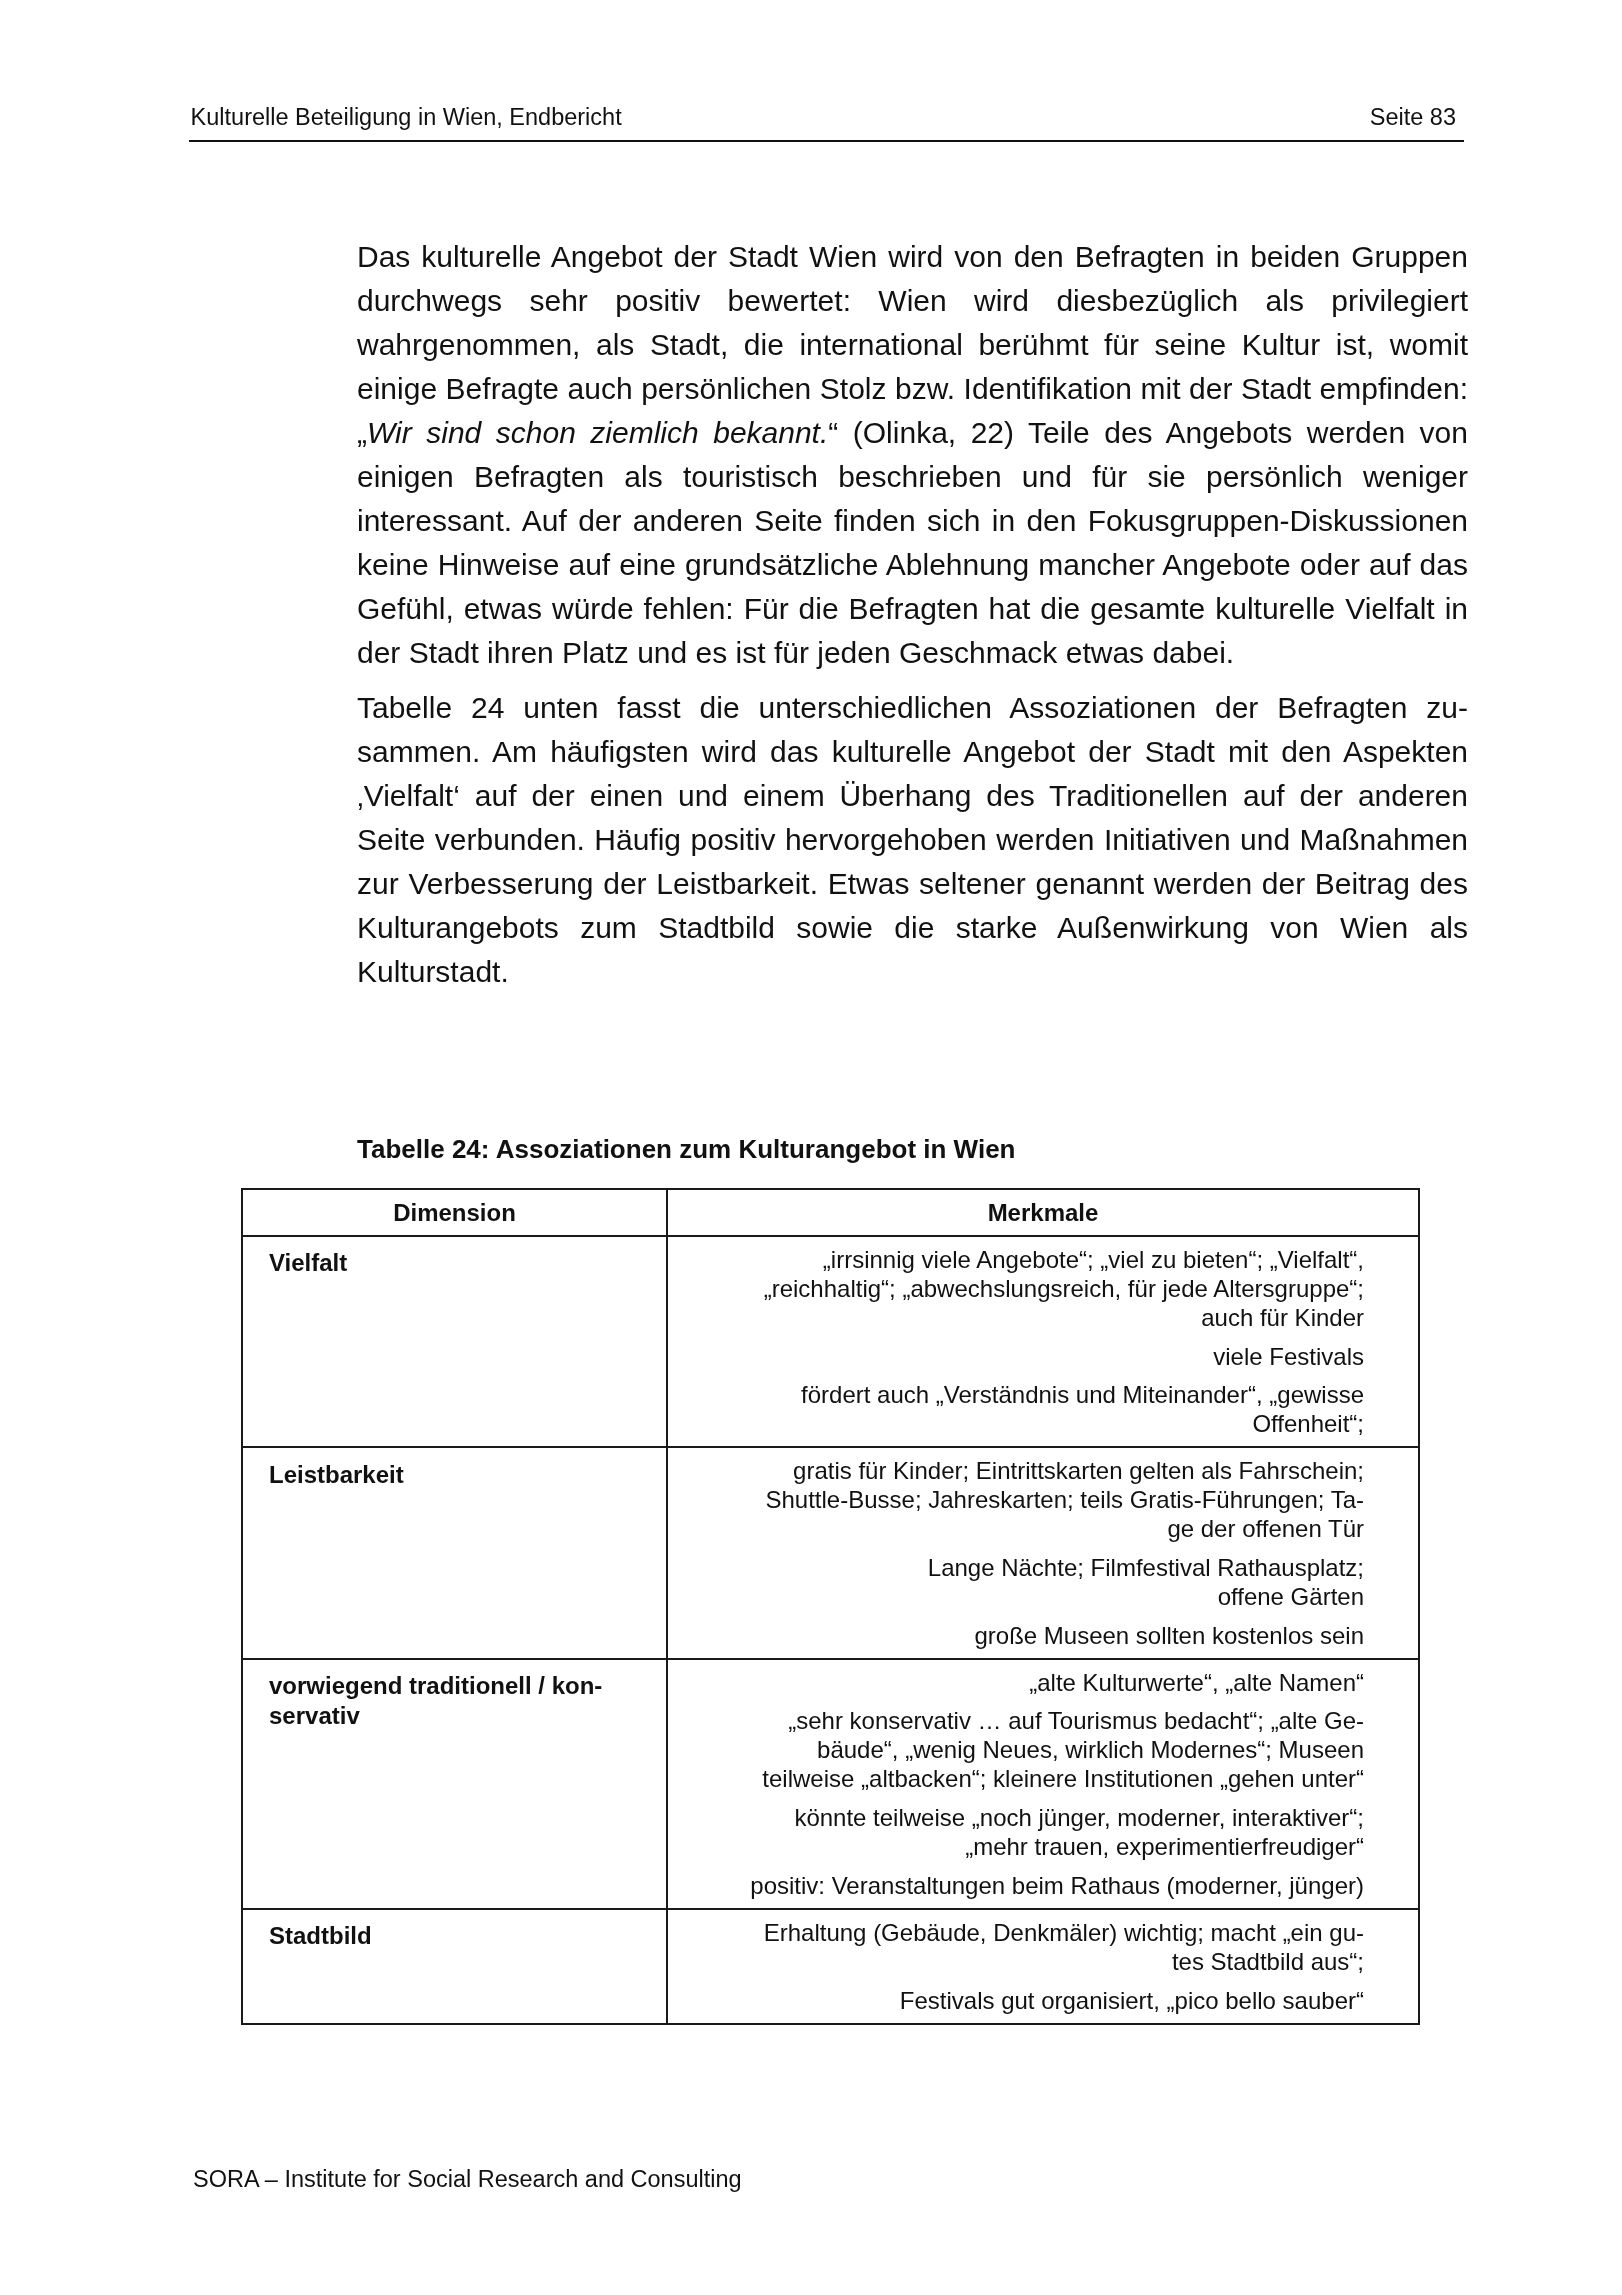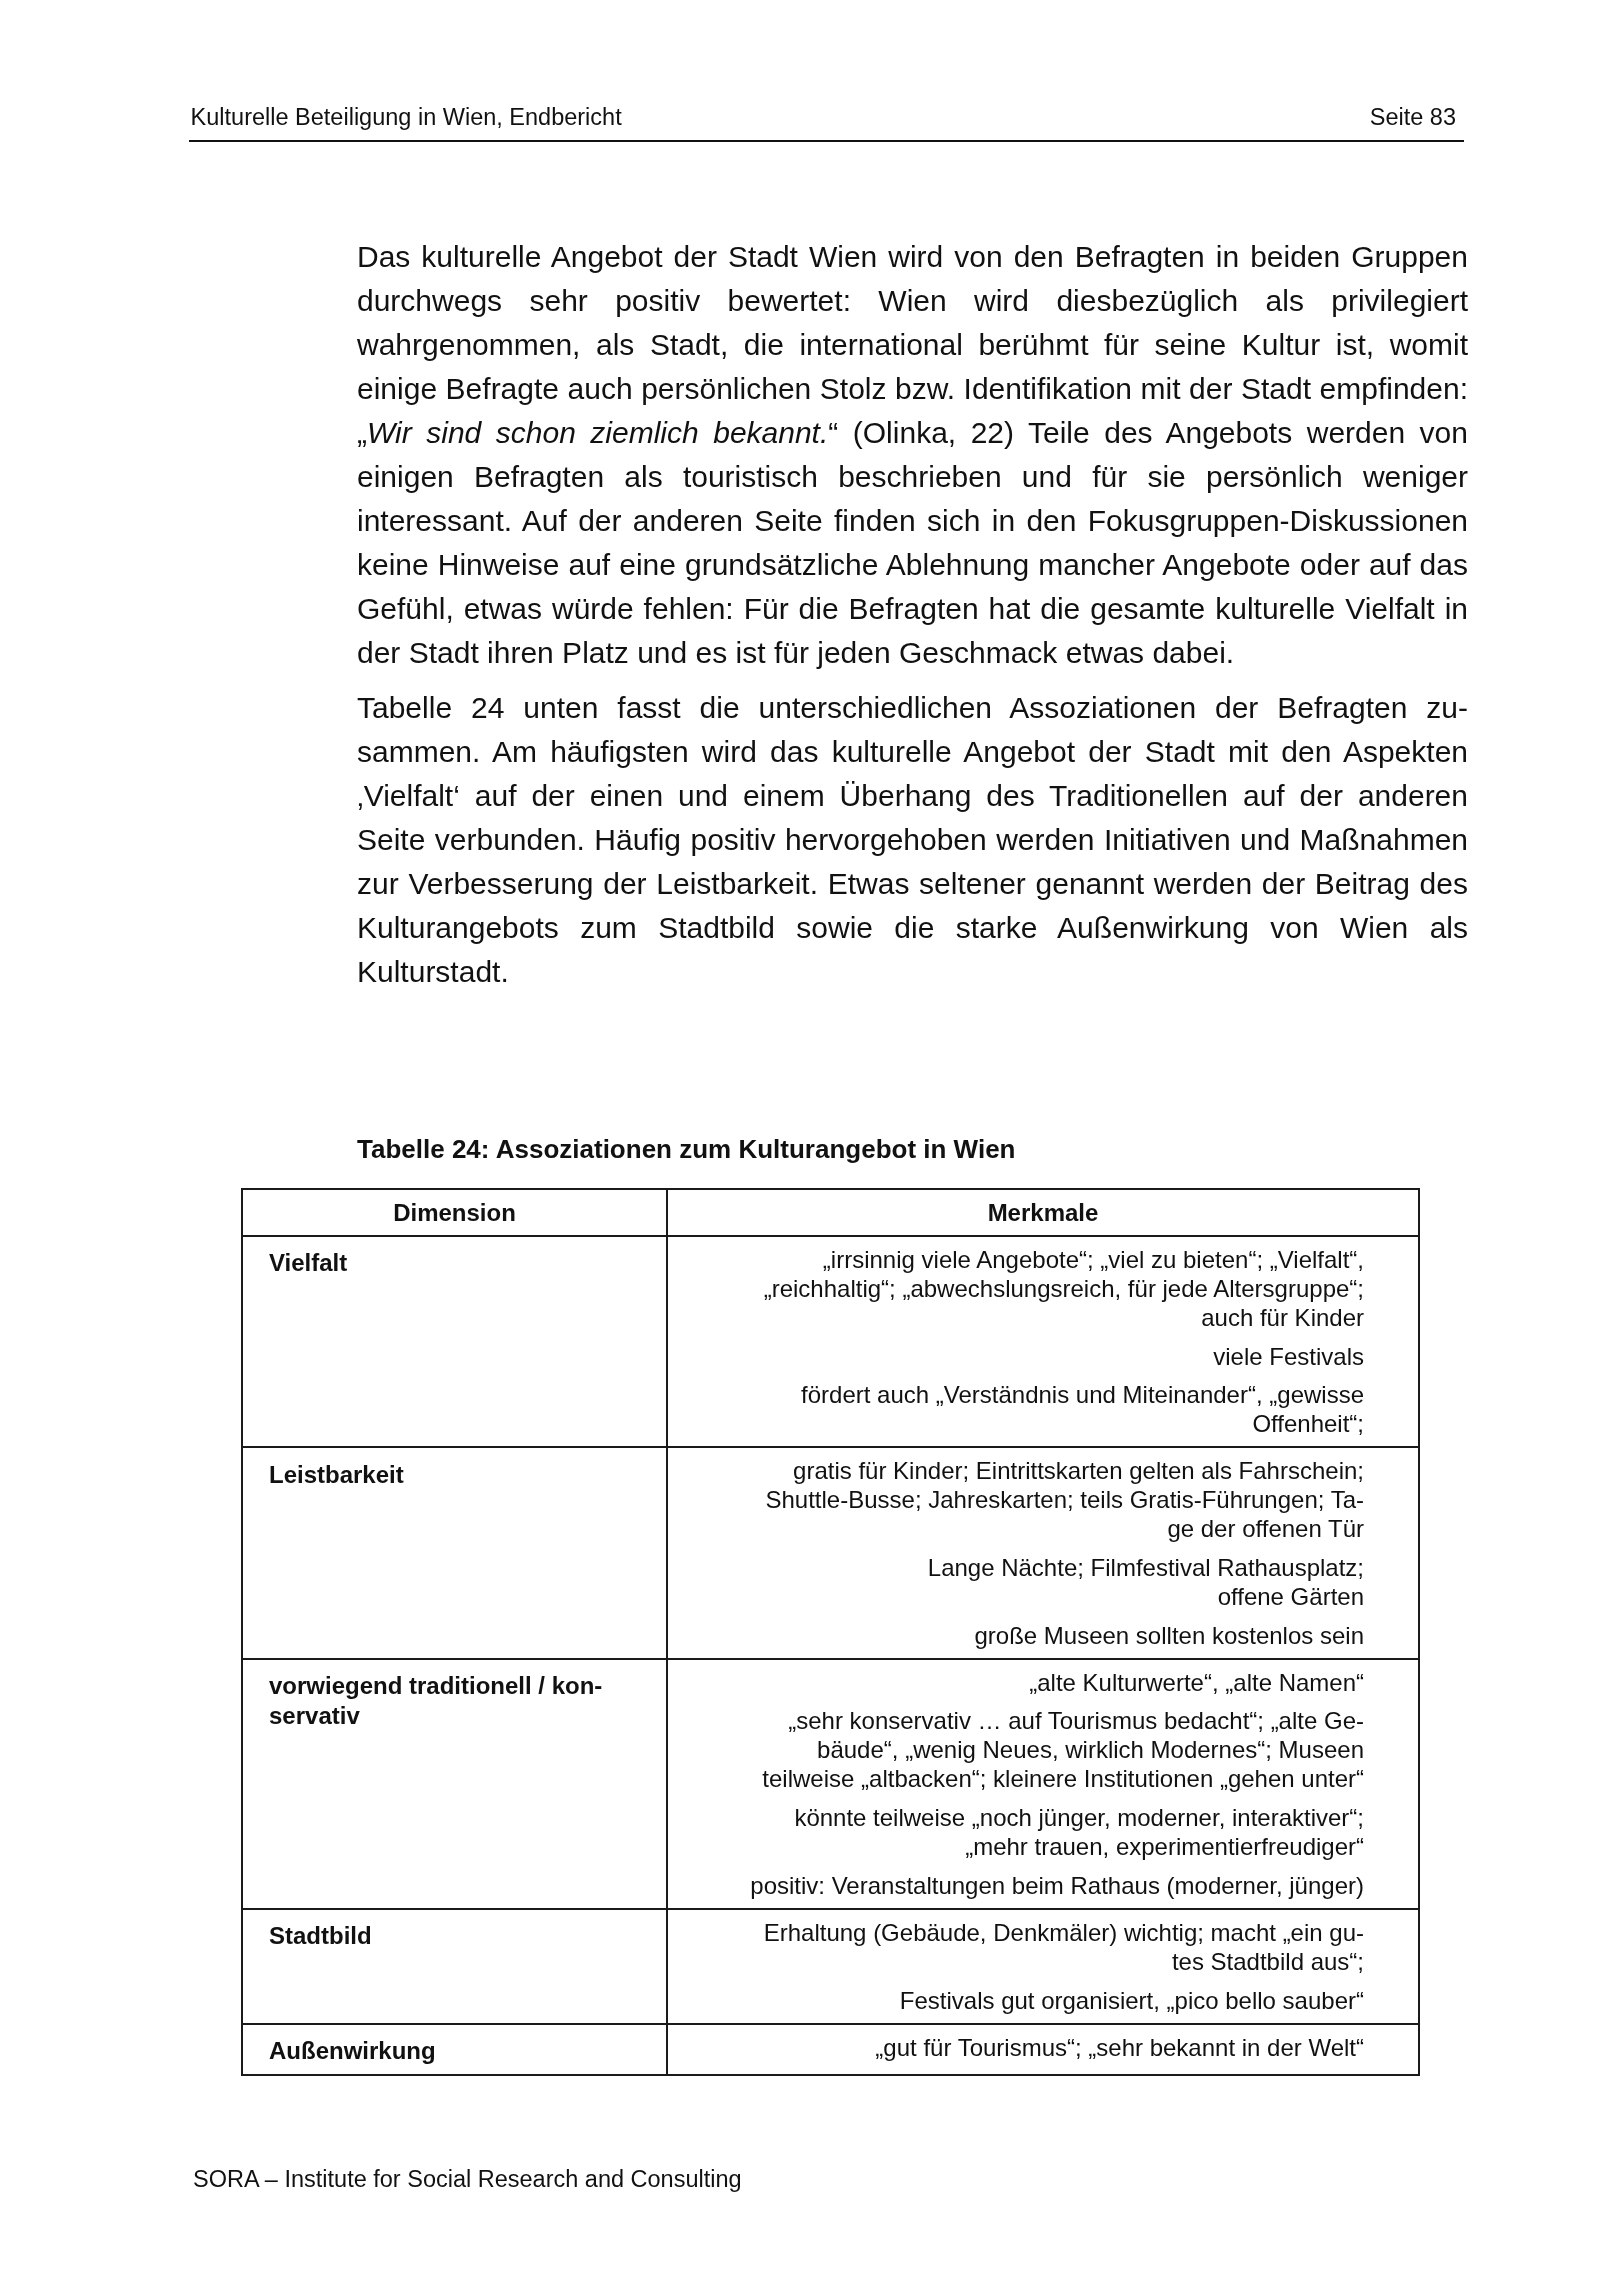--- a/index.html
+++ b/index.html
@@ -122,27 +122,17 @@
         <td class="merk">
           <div class="item">
             <span class="line">Erhaltung (Gebäude, Denkmäler) wichtig; macht „ein gu-</span>
             <span class="line">tes Stadtbild aus“;</span>
           </div>
           <div class="item">
             <span class="line">Festivals gut organisiert, „pico bello sauber“</span>
           </div>
         </td>
       </tr>
-      <tr>
-        <td class="dim">
-          <span class="line" style="display: block;">Außenwirkung</span>
-        </td>
-        <td class="merk">
-          <div class="item">
-            <span class="line">„gut für Tourismus“; „sehr bekannt in der Welt“</span>
-          </div>
-        </td>
-      </tr>
     </tbody>
 </table>
 
 <div class="page-footer">SORA – Institute for Social Research and Consulting</div>
 
 
 </body></html>

